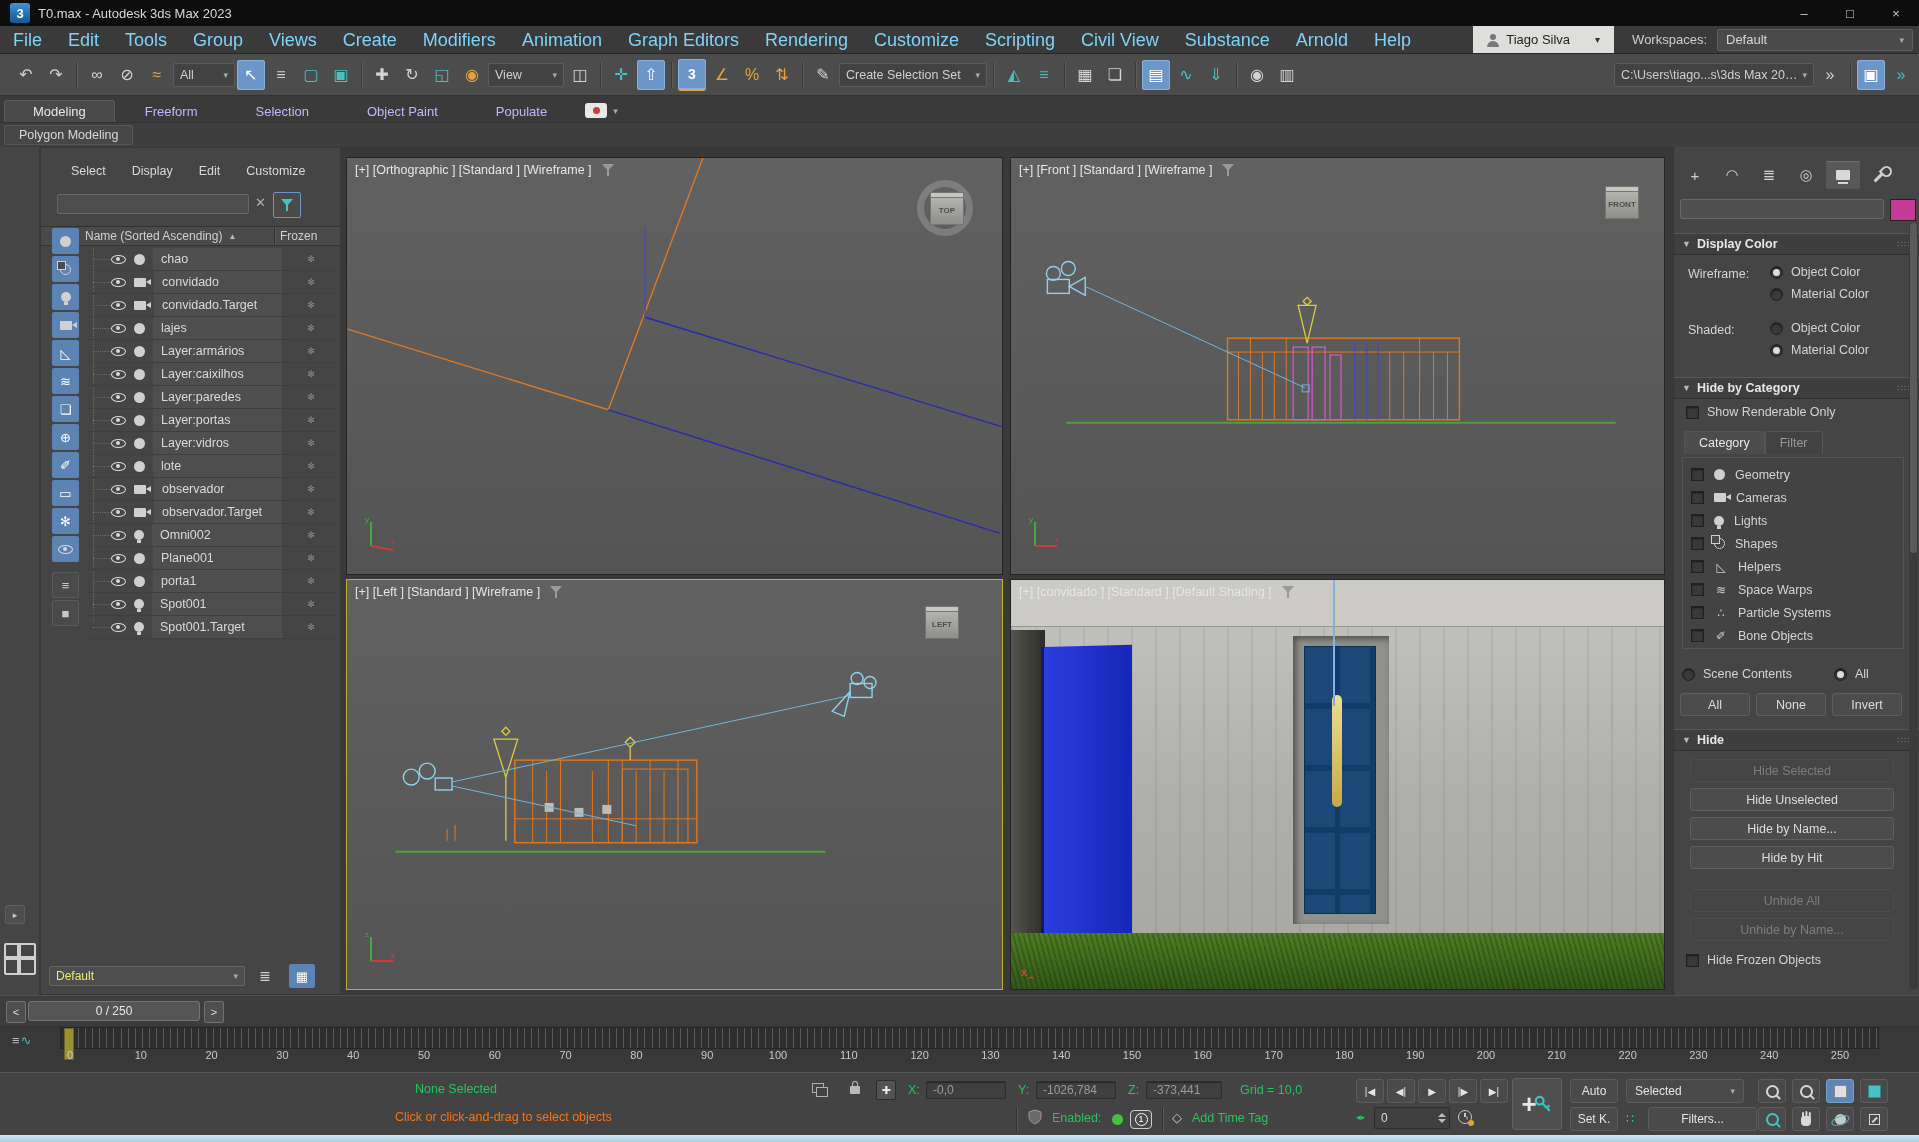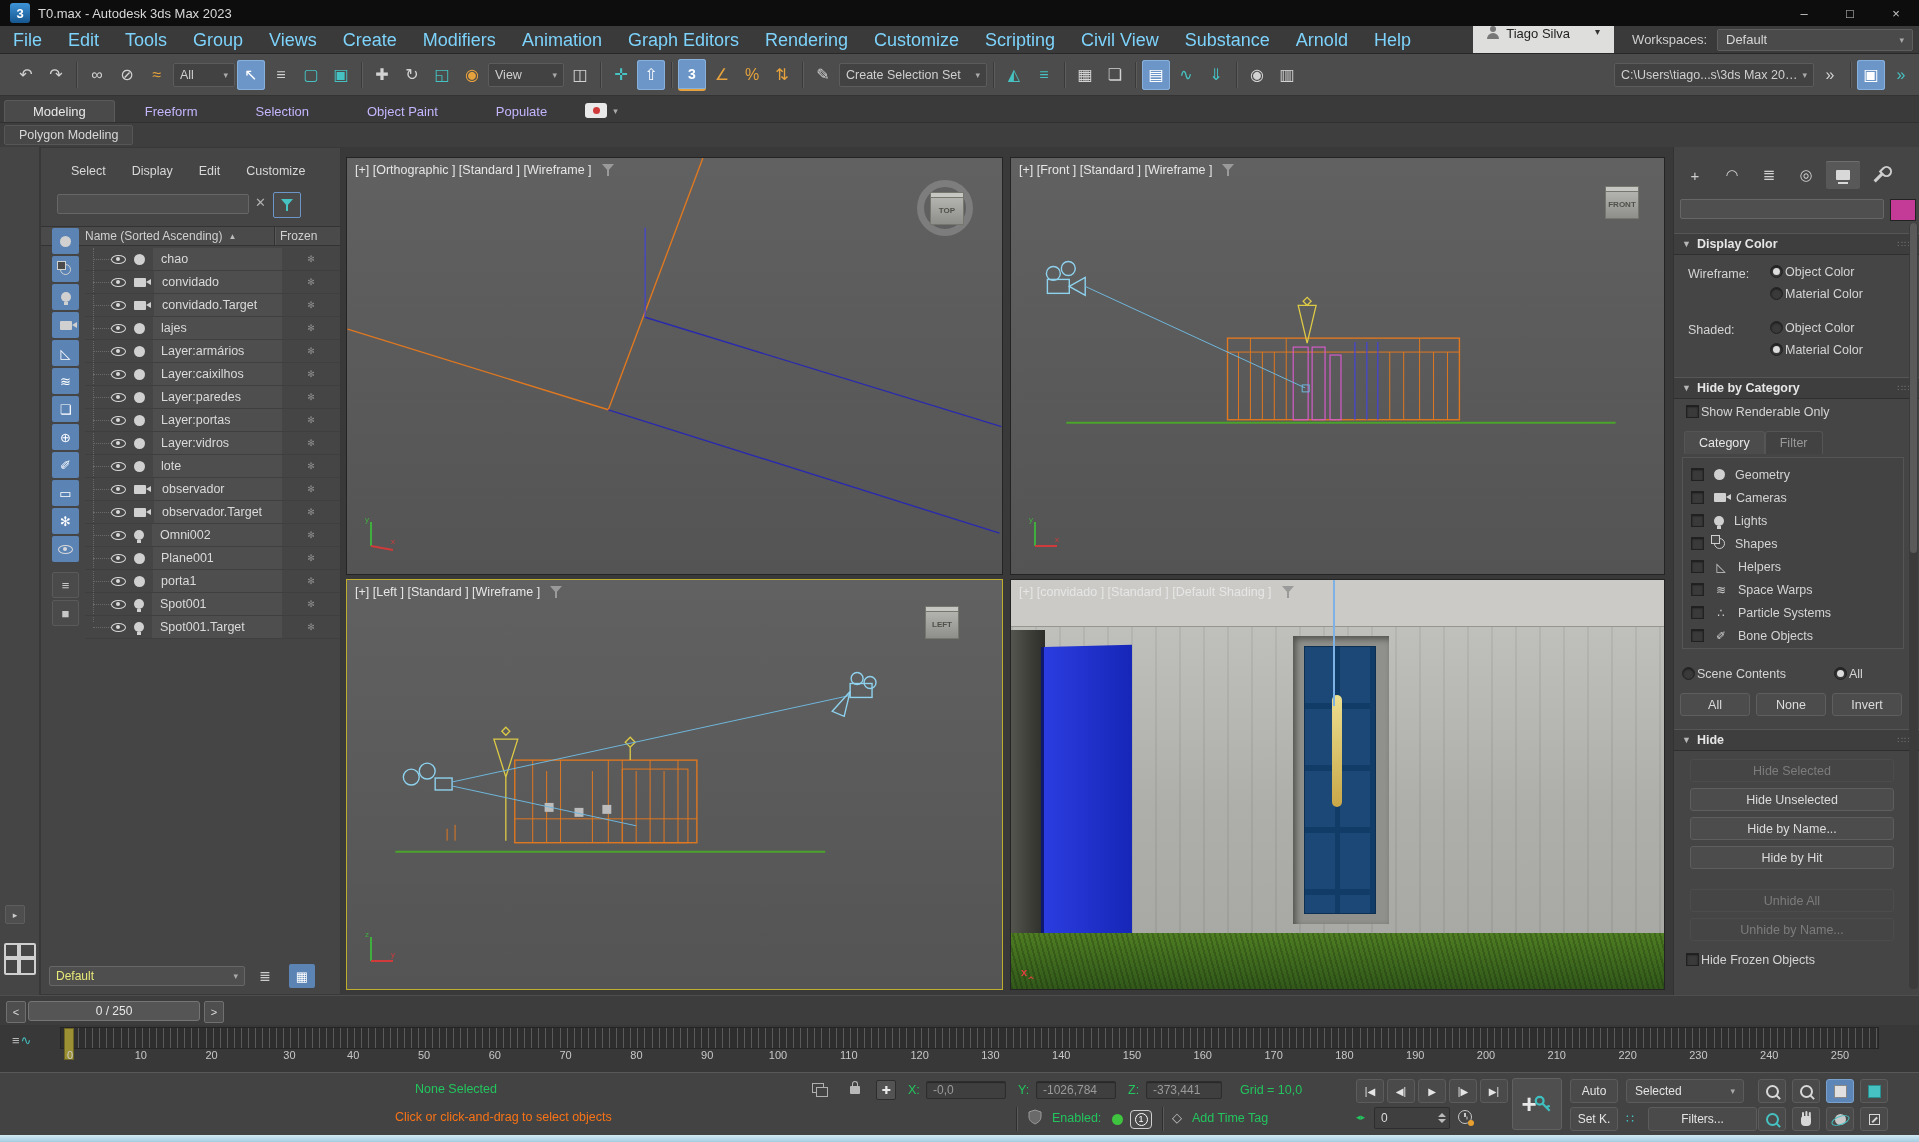--- a/index.html
+++ b/index.html
@@ -14,21 +14,21 @@
         color:#fff;font-weight:bold;font-size:13px;display:flex;align-items:center;justify-content:center}
   .title-text{color:#d8d8d8;font-size:13px}
   .win-btns{margin-left:auto;display:flex;height:26px}
   .win-btn{width:46px;display:flex;align-items:center;justify-content:center;color:#c8c8c8;font-size:13px}
 
   
   .menubar{position:absolute;left:0;top:26px;width:1919px;height:28px;background:#3a3a3a;
            border-bottom:1px solid #282828;display:flex;align-items:center;box-sizing:border-box}
   .menu-item{padding:0 13px;color:#7dd3fc;font-size:18px;line-height:28px}
   .mb-right{margin-left:auto;display:flex;align-items:center;height:100%}
-  .user-chip{height:100%;background:#dededc;color:#222;display:flex;align-items:flex-start;gap:7px;
+  .user-chip{height:100%;background:#dededc;color:#222;display:flex;align-items:center;gap:7px;
              padding:0 14px;font-size:13px}
   .i-person{width:12px;height:12px;position:relative;display:inline-block}
   .i-person::before{content:"";position:absolute;left:3px;top:0;width:6px;height:6px;border-radius:50%;background:#777}
   .i-person::after{content:"";position:absolute;left:0;bottom:-1px;width:12px;height:6px;border-radius:6px 6px 0 0;background:#777}
   .chip-caret{font-size:10px;color:#333;margin-left:18px}
   .ws-label{color:#cfcfcf;margin:0 10px 0 18px;font-size:13px}
   .ws-select{width:196px;height:22px;background:#4a4a4a;border:1px solid #5e5e5e;border-radius:2px;
              display:flex;align-items:center;padding:0 8px;box-sizing:border-box;margin-right:6px;font-size:13px}
   .ws-select .tb-caret{margin-left:auto}
 
@@ -215,21 +215,21 @@
           border-bottom:1px solid #2f2f2f;display:flex;align-items:center;padding:0 8px;box-sizing:border-box;gap:6px}
   .roll-h .arr{font-size:9px;color:#b8b8b8}
   .roll-h .ttl{font-weight:bold;color:#e6e6e6;font-size:12.5px}
   .roll-h .grip{margin-left:auto;color:#787878;font-size:9px;letter-spacing:1px}
   .cp-label{position:absolute;color:#d4d4d4;font-size:12.5px}
   .radio{width:13px;height:13px;border-radius:50%;background:#3a3a3a;border:1px solid #212121;box-sizing:border-box;
          box-shadow:inset 0 1px 2px rgba(0,0,0,.6);display:inline-block;flex:none}
   .radio.sel::after{content:"";display:block;width:7px;height:7px;margin:2px;border-radius:50%;background:#dcdcdc}
   .cbx{width:13px;height:13px;background:#3a3a3a;border:1px solid #212121;box-sizing:border-box;
        box-shadow:inset 0 1px 2px rgba(0,0,0,.6);display:inline-block;flex:none}
-  .opt{position:absolute;display:flex;gap:2px;color:#d4d4d4;font-size:12.5px}
+  .opt{position:absolute;display:flex;align-items:center;gap:8px;color:#d4d4d4;font-size:12.5px}
   .hbc-tab{padding:4px 14px;color:#9a9a9a;font-size:12.5px;border:1px solid #555;border-bottom:none;
            border-radius:3px 3px 0 0;background:#424242}
   .hbc-tab.active{color:#e8e8e8;background:#4c4c4c}
   .hbc-box{position:absolute;left:8px;top:310px;width:222px;height:192px;border:1px solid #555;background:#434343;
            box-sizing:border-box;padding-top:5px}
   .cat-row{display:flex;align-items:center;gap:10px;height:23px;padding-left:8px}
   .cat-g{width:14px;text-align:center;color:#cfcfcf;font-size:12px;flex:none}
   .cat-label{color:#d4d4d4;font-size:12.5px}
   .panel-btn{position:absolute;background:#4c4c4c;border:1px solid #5e5e5e;border-radius:3px;color:#dcdcdc;
              font-size:12.5px;display:flex;align-items:center;justify-content:center;box-sizing:border-box}
@@ -844,21 +844,21 @@
   </div>
 
   <div class="trackbar">
     <span class="tb-curveicon">∿</span>
     <div class="ruler"></div>
     <div class="frame-marker"></div>
     <div>
         <span class="tick-label" style="left: 70px;">0</span>
         <span class="tick-label" style="left: 140.8px;">10</span>
         <span class="tick-label" style="left: 211.6px;">20</span>
-        <span class="tick-label" style="left: 282.4px; margin-left: 7px;">30</span>
+        <span class="tick-label" style="left: 282.4px;">30</span>
         <span class="tick-label" style="left: 353.2px;">40</span>
         <span class="tick-label" style="left: 424px;">50</span>
         <span class="tick-label" style="left: 494.8px;">60</span>
         <span class="tick-label" style="left: 565.6px;">70</span>
         <span class="tick-label" style="left: 636.4px;">80</span>
         <span class="tick-label" style="left: 707.2px;">90</span>
         <span class="tick-label" style="left: 778px;">100</span>
         <span class="tick-label" style="left: 848.8px;">110</span>
         <span class="tick-label" style="left: 919.6px;">120</span>
         <span class="tick-label" style="left: 990.4px;">130</span>

